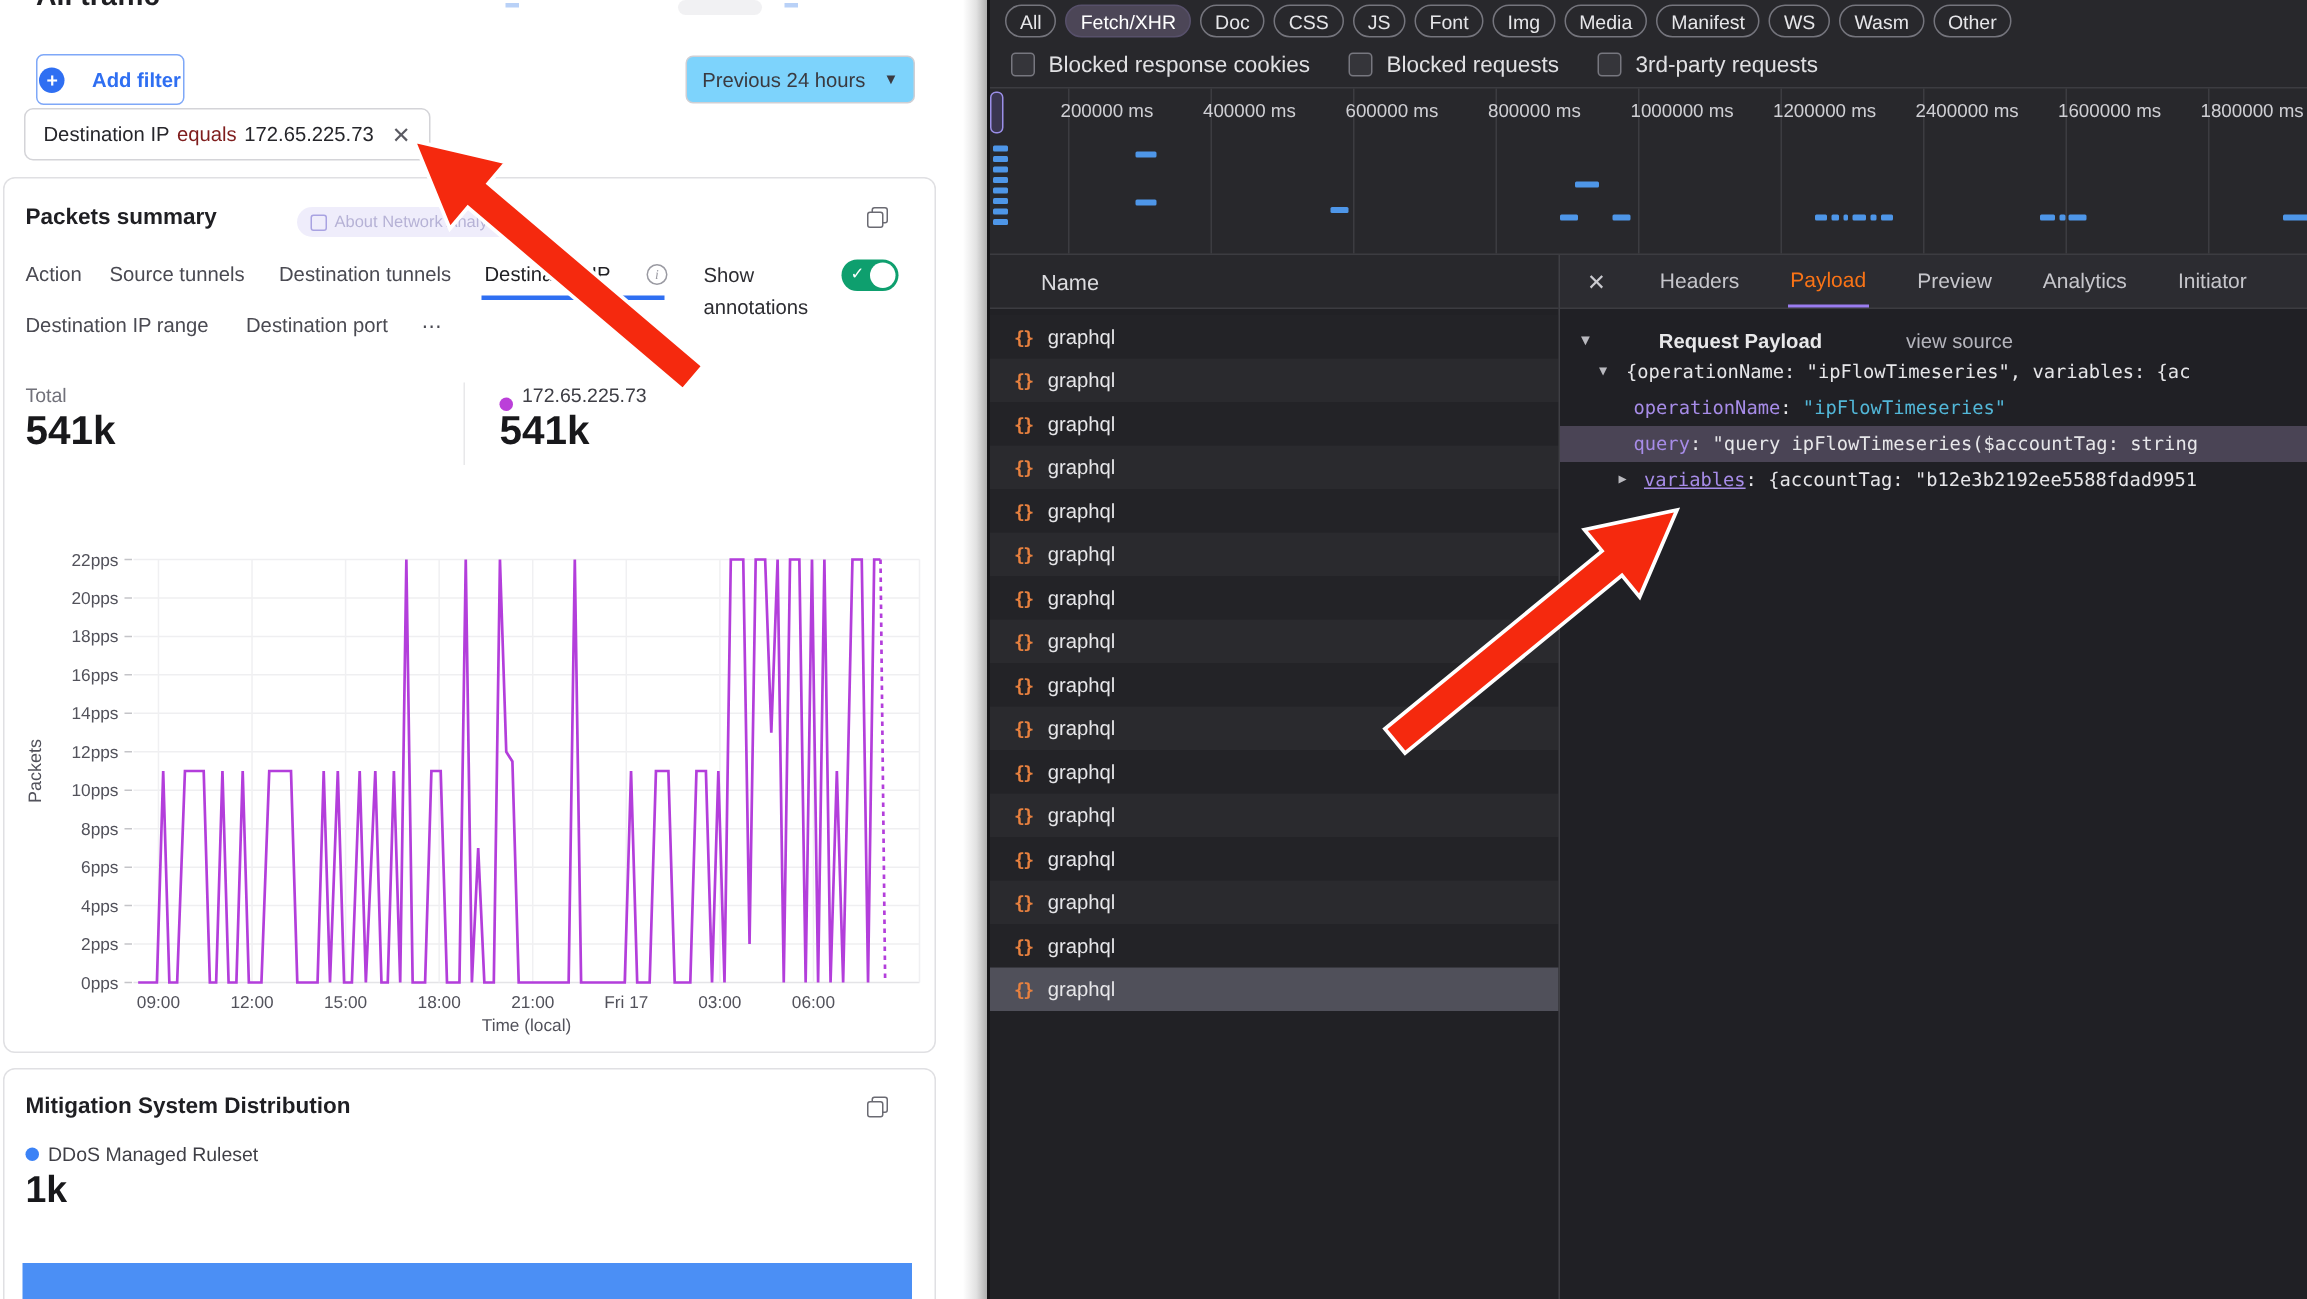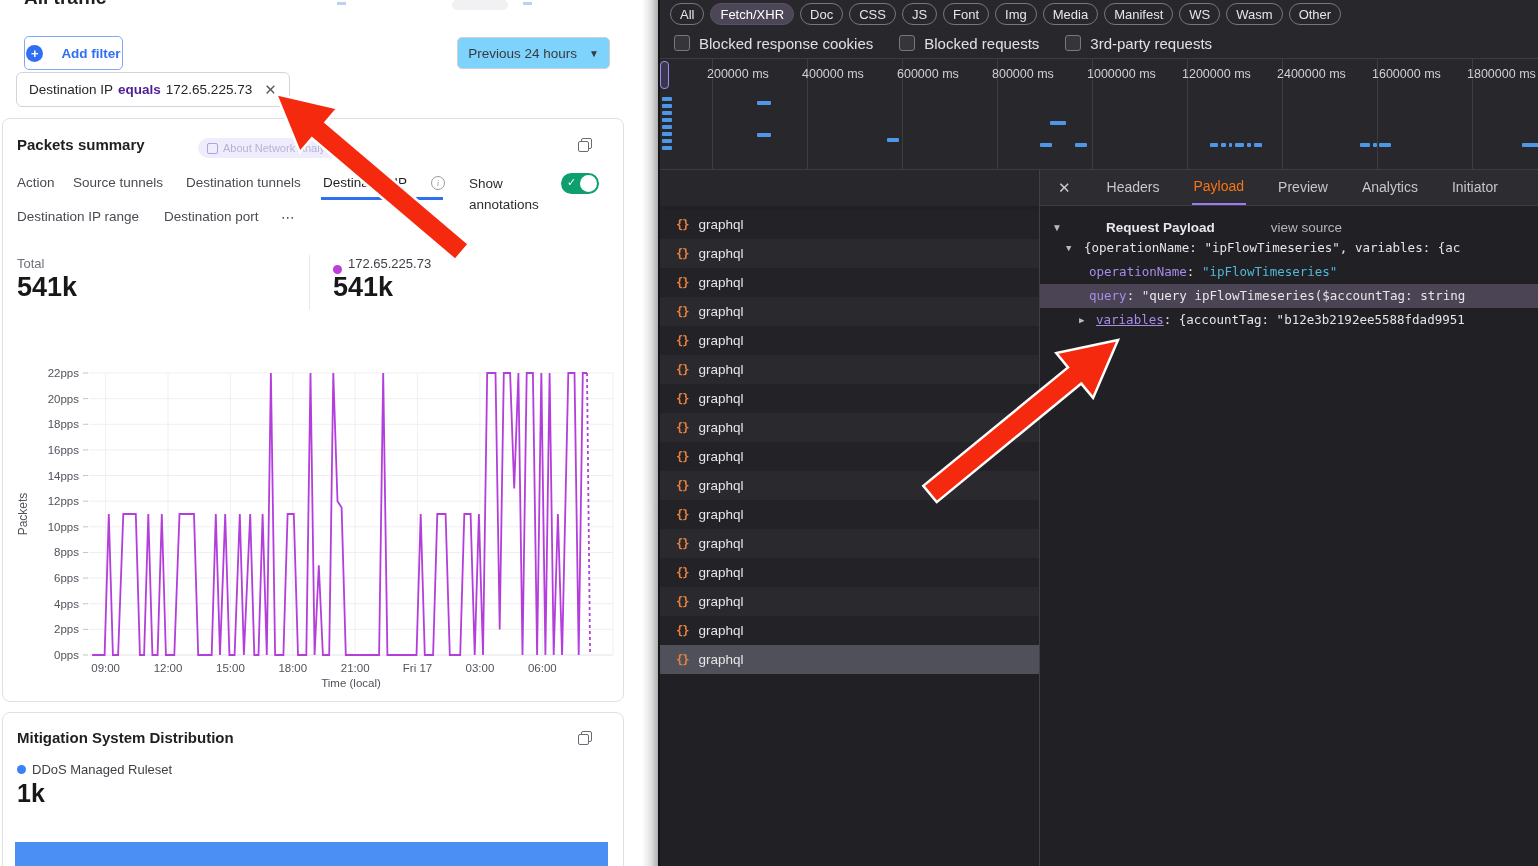--- a/index.html
+++ b/index.html
@@ -11,21 +11,21 @@
   .btn-addfilter{position:absolute;left:24px;top:36px;width:97px;height:32px;border:1px solid #7fa8f8;border-radius:5px;
     display:flex;align-items:center;justify-content:center;gap:7px;background:#fff;cursor:pointer;}
   .plus-ic{width:17px;height:17px;border-radius:50%;background:#2f6ff2;color:#fff;font-size:13px;font-weight:bold;
     display:flex;align-items:center;justify-content:center;line-height:1;}
   .btn-addfilter span.lbl{color:#2f6ff2;font-size:13.5px;font-weight:700;margin-left:11px;}
   .btn-range{position:absolute;left:457px;top:37px;width:151px;height:30px;border:1px solid #cfcfd4;border-radius:5px;
     display:flex;align-items:center;justify-content:center;gap:12px;background:#7dd3fc;font-size:13.5px;color:#3a3a40;cursor:pointer;}
   .caret{font-size:10px;color:#3a3a40;}
   .chip{position:absolute;left:16px;top:72px;height:33px;border:1px solid #d4d4d8;border-radius:6px;background:#fff;
     display:flex;align-items:center;gap:5px;padding:0 12px;font-size:13.5px;}
-  .chip .f{color:#26262b;} .chip .op{color:#4c1d95;font-weight:bold;} .chip .v{color:#26262b;}
+  .chip .f{color:#26262b;} .chip .op{color:#7f1d1d;} .chip .v{color:#26262b;}
   .chip .x{color:#5b5b63;font-size:15px;margin-left:7px;cursor:pointer;}
 
   .card{position:absolute;left:2px;width:620px;background:#fff;border:1px solid #e0e0e3;border-radius:8px;}
   #card-packets{top:118px;height:582px;}
   #card-mitigation{top:712px;height:200px;}
   .card-title{position:absolute;font-size:15px;font-weight:bold;color:#1f1f23;}
   .badge{position:absolute;left:195px;top:19px;height:20px;background:#edebfb;border-radius:10px;opacity:.85;
     display:flex;align-items:center;gap:5px;padding:0 9px;}
   .badge .bic{width:9px;height:9px;border:1.5px solid #9b93dd;border-radius:2px;}
   .badge .btx{font-size:11px;color:#aaa5cf;}
@@ -308,20 +308,23 @@
           <div class="tl-mark" style="left: 575px; top: 84px; width: 9px; background: rgb(78, 150, 232);"></div>
           <div class="tl-mark" style="left: 587px; top: 84px; width: 4px; background: rgb(78, 150, 232);"></div>
           <div class="tl-mark" style="left: 594px; top: 84px; width: 8px; background: rgb(78, 150, 232);"></div>
           <div class="tl-mark" style="left: 700px; top: 84px; width: 10px; background: rgb(78, 150, 232);"></div>
           <div class="tl-mark" style="left: 713px; top: 84px; width: 4px; background: rgb(78, 150, 232);"></div>
           <div class="tl-mark" style="left: 719px; top: 84px; width: 12px; background: rgb(78, 150, 232);"></div>
           <div class="tl-mark" style="left: 862px; top: 84px; width: 18px; background: rgb(78, 150, 232);"></div>
         </div>
     </div>
 
+    <div id="namehdr">
+      <span>Name</span>
+    </div>
     <div id="listbg"></div>
     <div id="req-rows">
         <div class="req base" style="top: 210px;">
           <span class="jic">{}</span>
           <span class="rname">graphql</span>
         </div>
         <div class="req alt" style="top: 239px;">
           <span class="jic">{}</span>
           <span class="rname">graphql</span>
         </div>

